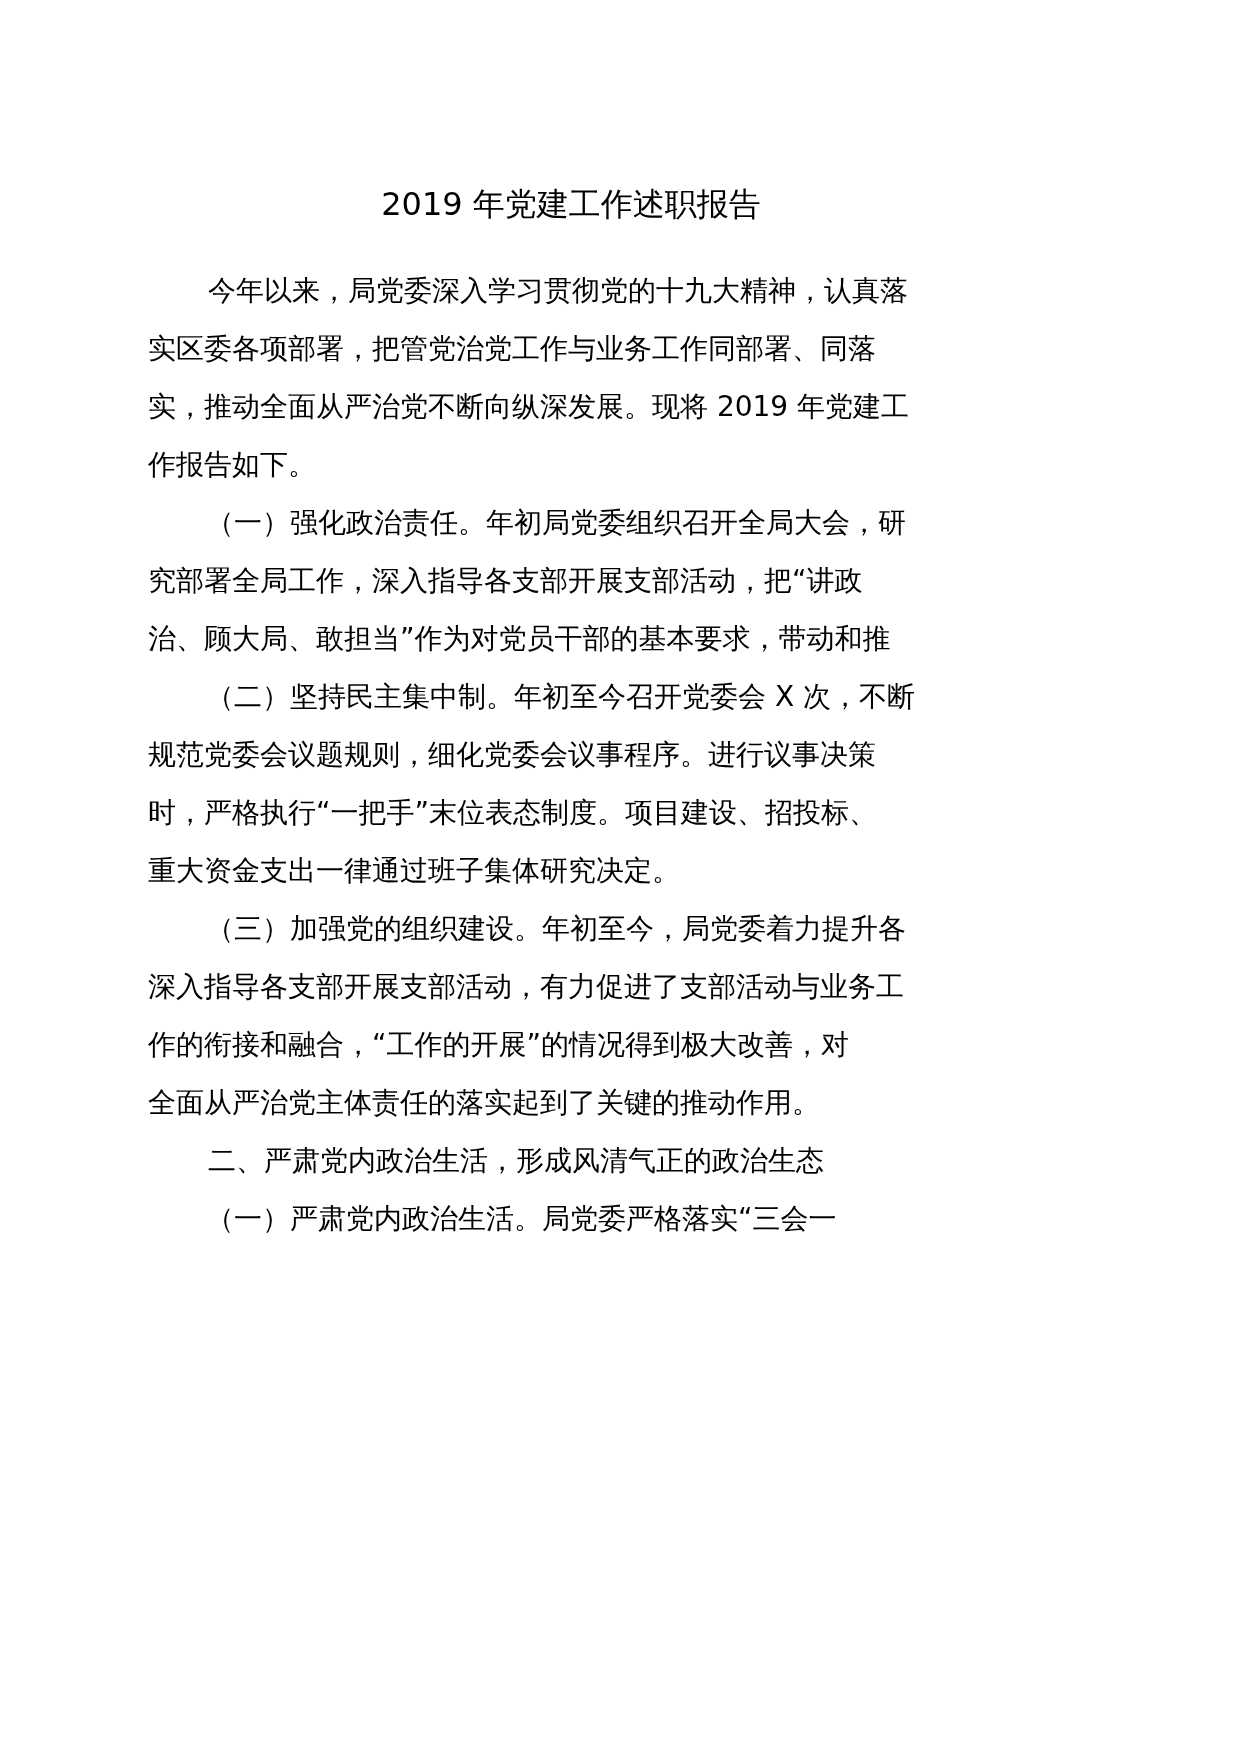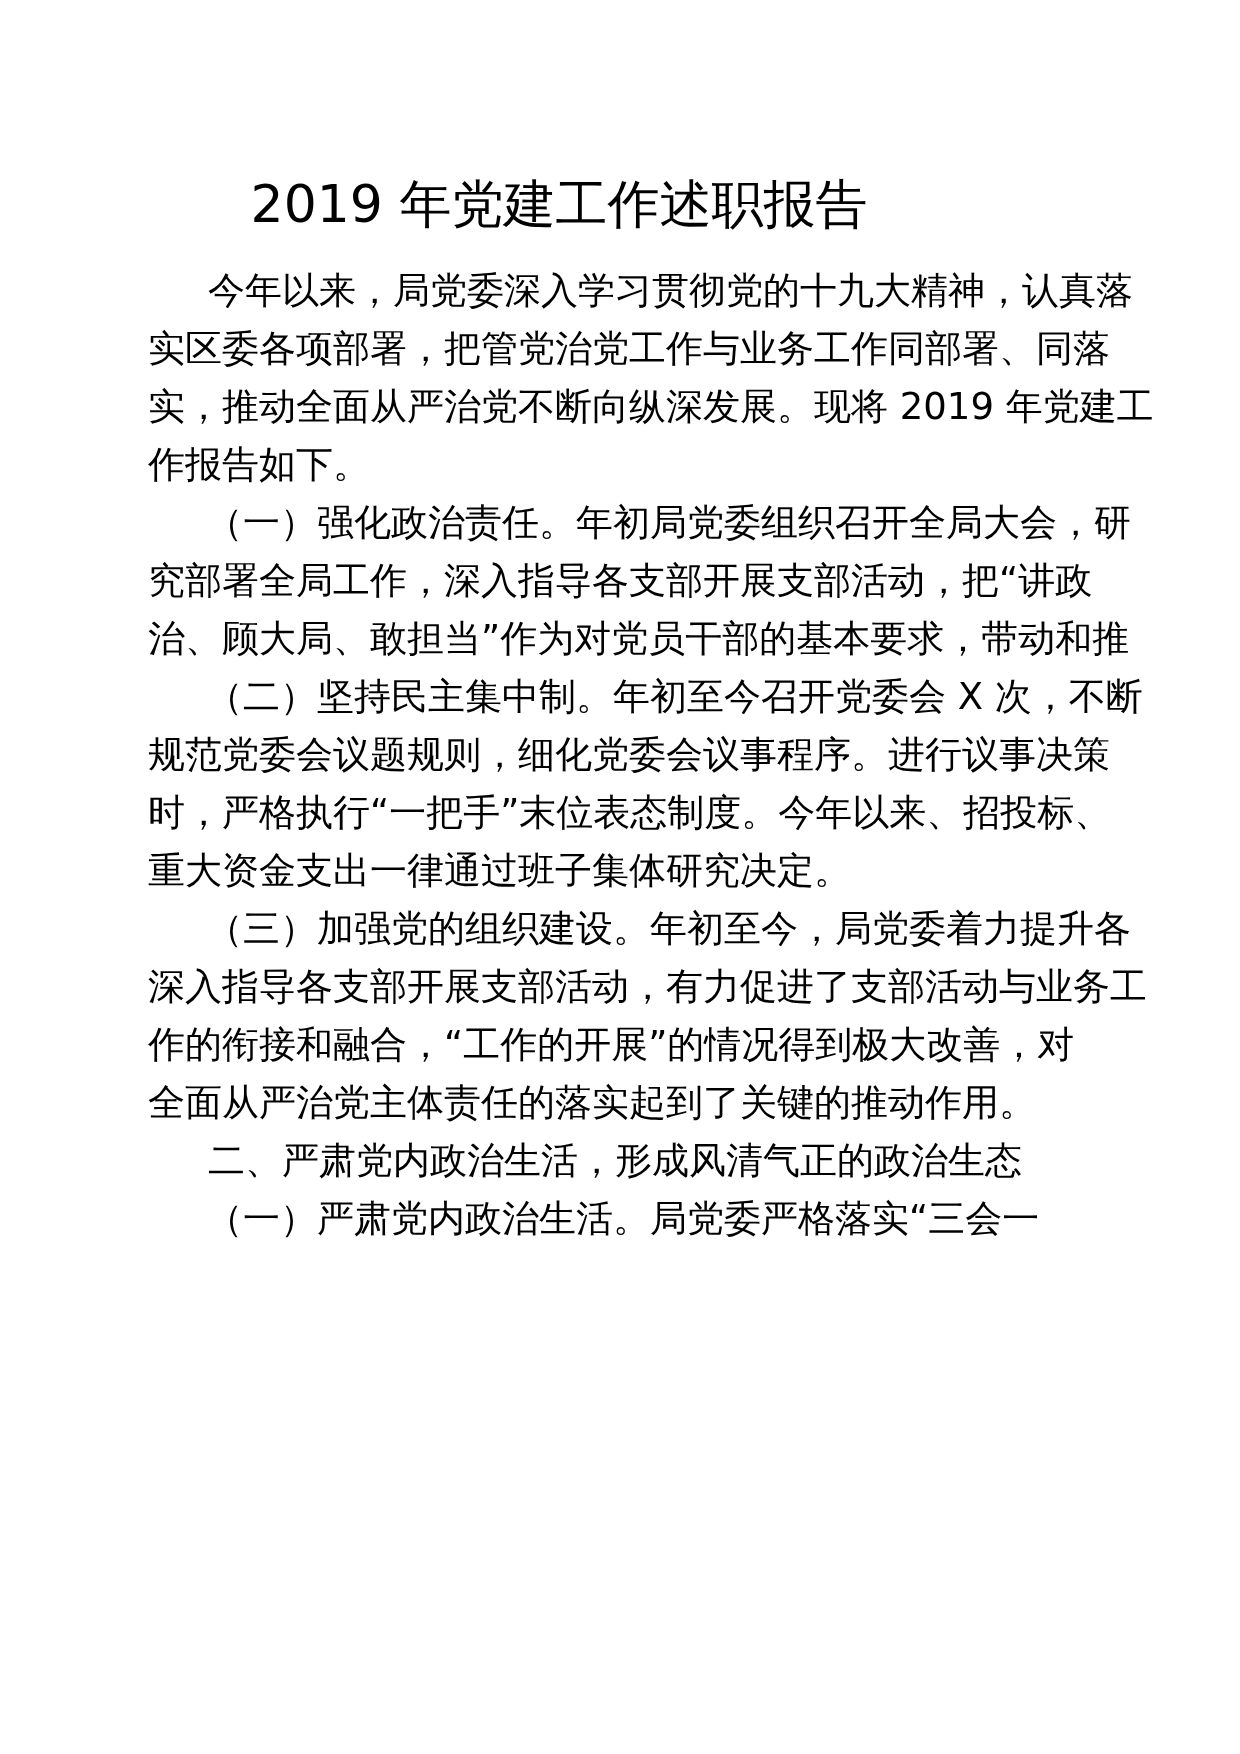--- a/index.html
+++ b/index.html
@@ -1,41 +1,41 @@
 <!DOCTYPE html>
 <html><head>
 <meta charset="utf-8">
 <style>
   html, body { margin: 0; padding: 0; background: #ffffff; }
   body { width: 1240px; height: 1754px; position: relative; overflow: hidden;
          font-family: "DejaVu Sans", sans-serif; color: #000; }
   .page { position: absolute; left: 0; top: 0; width: 1240px; height: 1754px; background: #fff; }
-  .title { position: absolute; left: 4px; width: 1110px; top: 176px; text-align: center;
-           font-size: 52px; line-height: 56px; letter-spacing: 0px; }
+  .title { position: absolute; left: 16px; width: 1110px; top: 176px; text-align: center;
+           font-size: 32px; line-height: 56px; letter-spacing: 0px; }
   .body { position: absolute; left: 148px; top: 262px; width: 814px; }
-  .line { height: 58px; line-height: 58px; font-size: 37px; white-space: nowrap; overflow: visible; }
+  .line { height: 58px; line-height: 58px; font-size: 28px; white-space: nowrap; overflow: visible; }
   .indent { padding-left: 60px; }
   .indent-paren { padding-left: 58px; }
 </style>
 </head>
 <body>
 
 <div class="page">
   <div class="title">2019 年党建工作述职报告</div>
   <div class="body">
     <div class="line indent">今年以来，局党委深入学习贯彻党的十九大精神，认真落</div>
     <div class="line">实区委各项部署，把管党治党工作与业务工作同部署、同落</div>
     <div class="line">实，推动全面从严治党不断向纵深发展。现将 2019 年党建工</div>
     <div class="line">作报告如下。</div>
     <div class="line indent-paren">（一）强化政治责任。年初局党委组织召开全局大会，研</div>
     <div class="line">究部署全局工作，深入指导各支部开展支部活动，把“讲政</div>
     <div class="line">治、顾大局、敢担当”作为对党员干部的基本要求，带动和推</div>
     <div class="line indent-paren">（二）坚持民主集中制。年初至今召开党委会 X 次，不断</div>
     <div class="line">规范党委会议题规则，细化党委会议事程序。进行议事决策</div>
-    <div class="line">时，严格执行“一把手”末位表态制度。今年以来、招投标、</div>
+    <div class="line">时，严格执行“一把手”末位表态制度。项目建设、招投标、</div>
     <div class="line">重大资金支出一律通过班子集体研究决定。</div>
     <div class="line indent-paren">（三）加强党的组织建设。年初至今，局党委着力提升各</div>
     <div class="line">深入指导各支部开展支部活动，有力促进了支部活动与业务工</div>
     <div class="line">作的衔接和融合，“工作的开展”的情况得到极大改善，对</div>
     <div class="line">全面从严治党主体责任的落实起到了关键的推动作用。</div>
     <div class="line indent">二、严肃党内政治生活，形成风清气正的政治生态</div>
     <div class="line indent-paren">（一）严肃党内政治生活。局党委严格落实“三会一</div>
   </div>
 </div>
 

